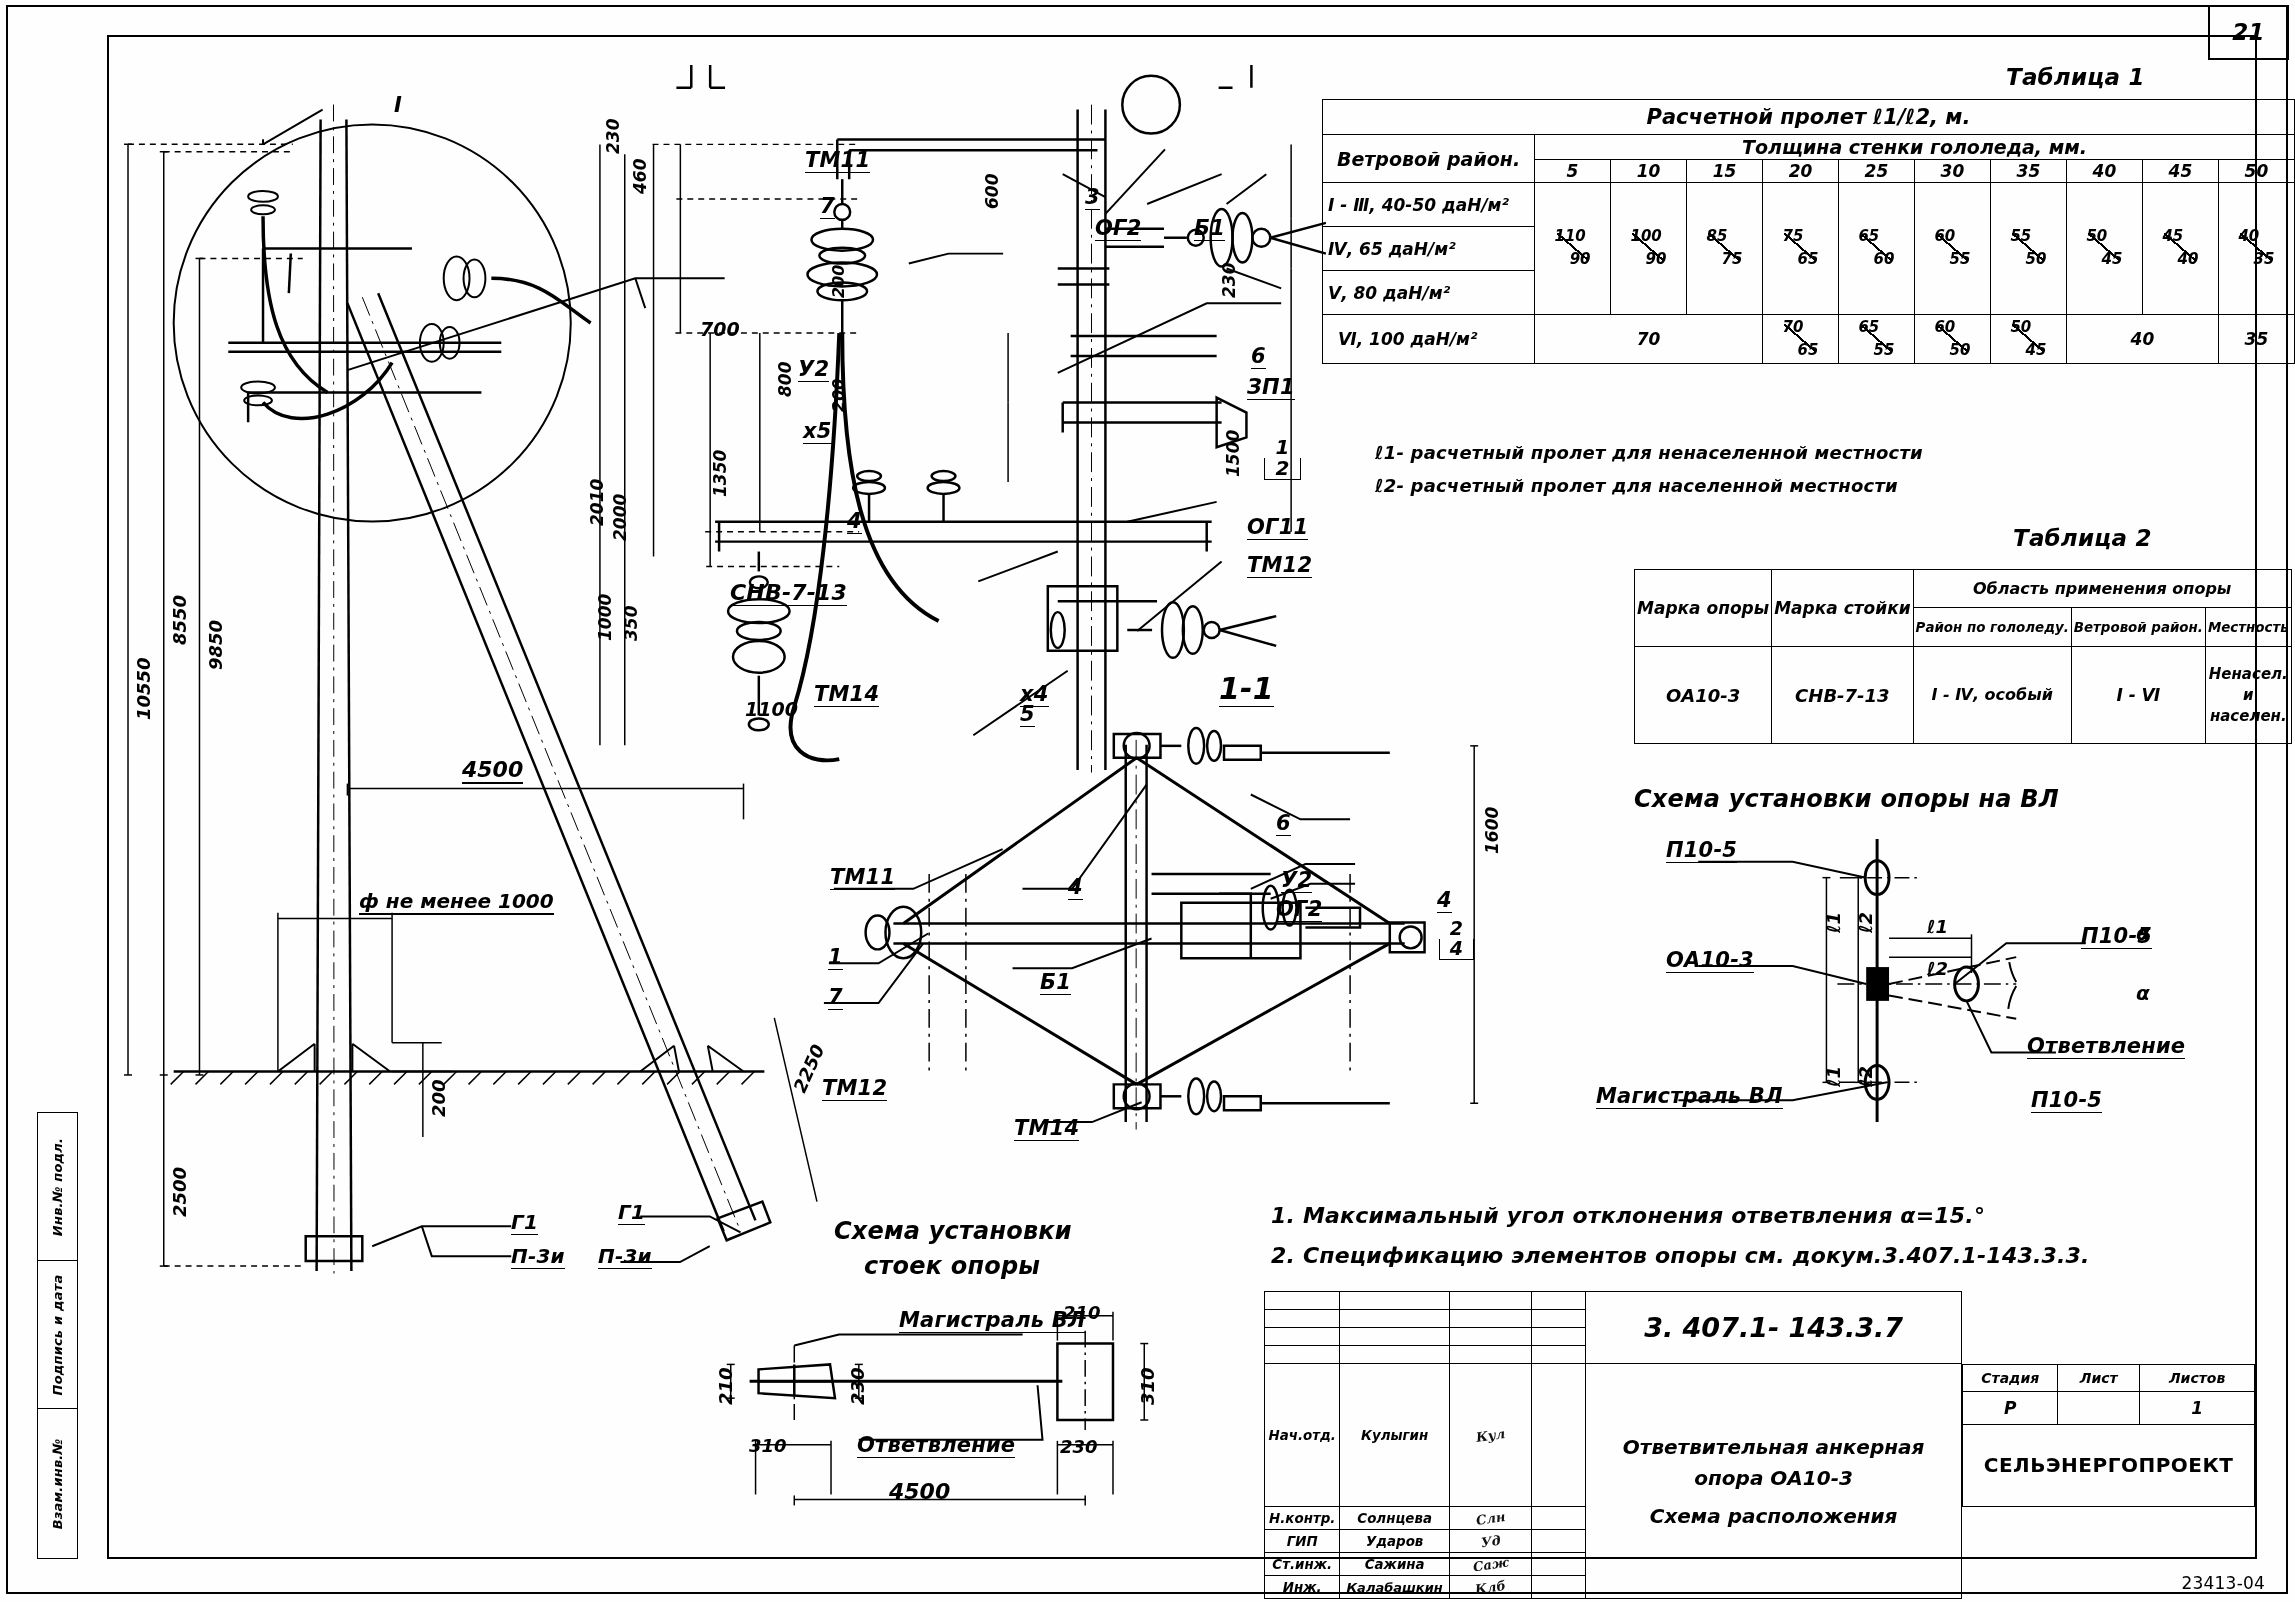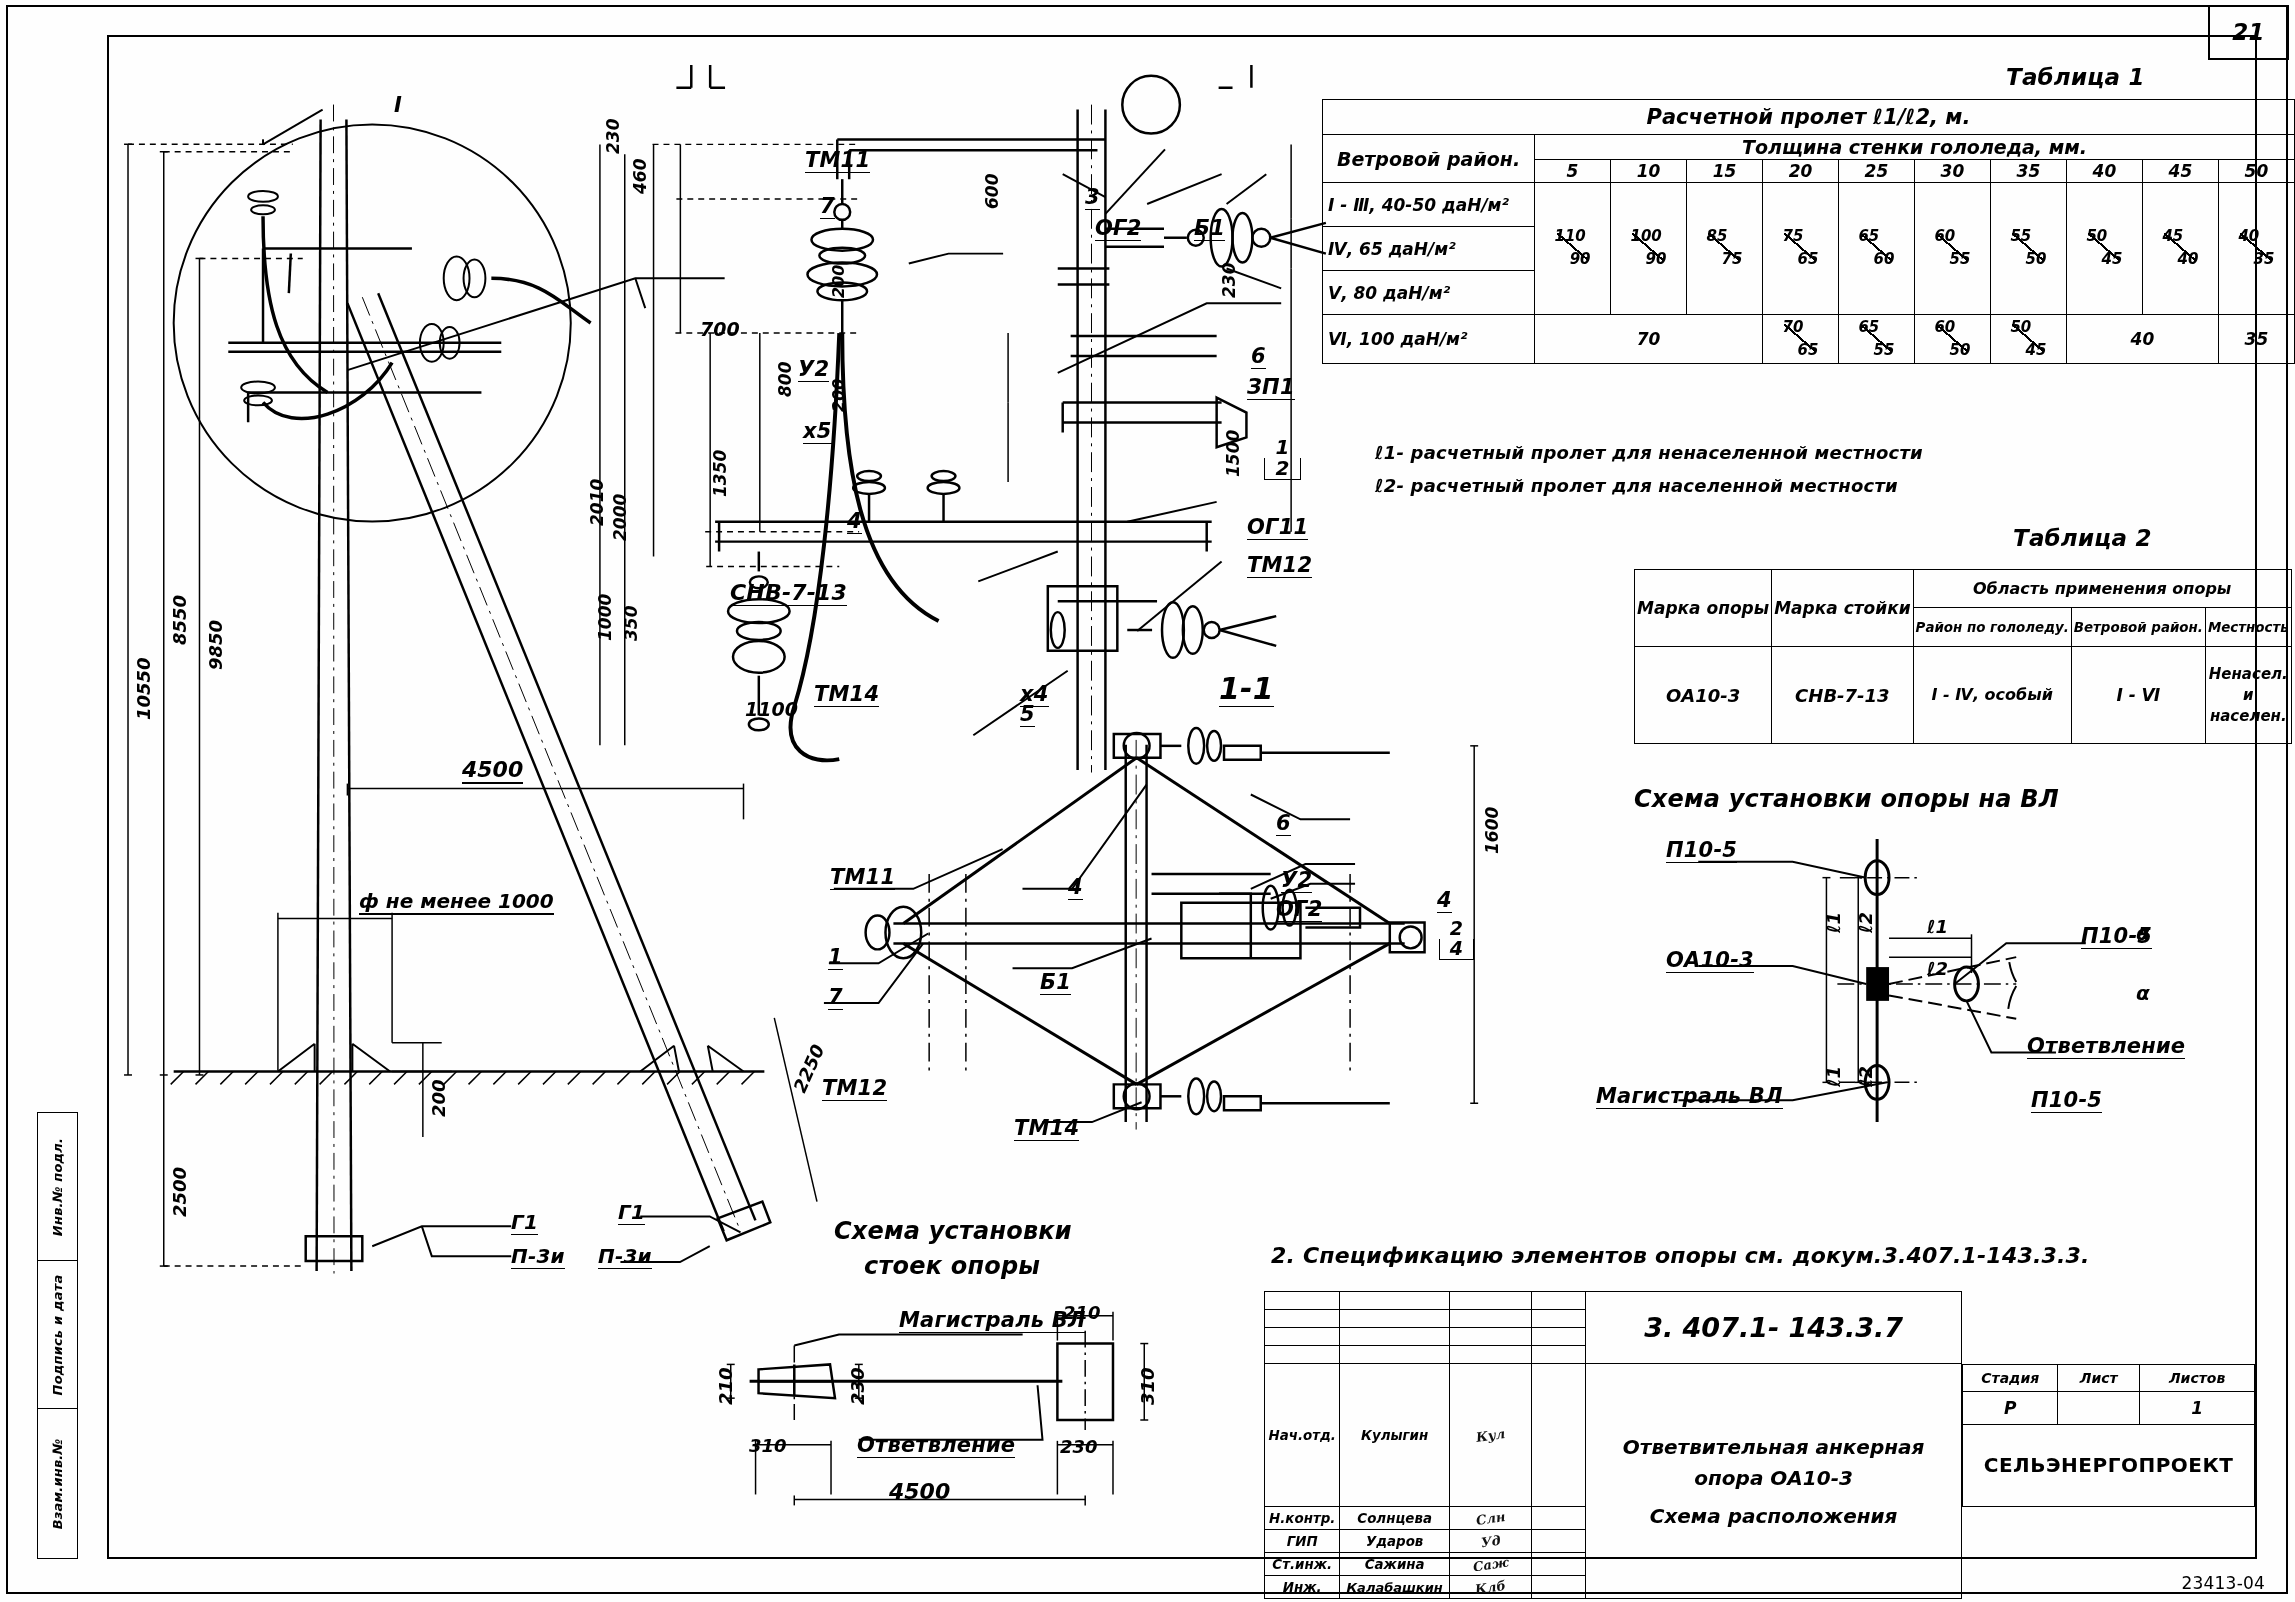--- a/index.html
+++ b/index.html
@@ -501,21 +501,21 @@
         <td rowspan="3" class="fr"><span class="frac"><span class="a">45</span><span class="s"></span><span class="b">40</span></span></td>
         <td rowspan="3" class="fr"><span class="frac"><span class="a">40</span><span class="s"></span><span class="b">35</span></span></td>
       </tr>
       <tr>
             <td style="font-size:17px;text-align:left;padding-left:5px;height:41px;">Ⅳ, 65 даН/м²</td>
           </tr>
       <tr>
             <td style="font-size:17px;text-align:left;padding-left:5px;height:41px;">Ⅴ, 80 даН/м²</td>
           </tr>
       <tr>
-        <td style="font-size:17px;text-align:left;padding-left:5px;height:46px;">Ⅵ, 100 даН/м²</td>
+        <td style="font-size:17px;text-align:left;padding-left:15px;height:46px;">Ⅵ, 100 даН/м²</td>
         <td colspan="3" style="font-size:17px;">70</td>
         <td class="fr6"><span class="frac"><span class="a">70</span><span class="s"></span><span class="b">65</span></span></td>
         <td class="fr6"><span class="frac"><span class="a">65</span><span class="s"></span><span class="b">55</span></span></td>
         <td class="fr6"><span class="frac"><span class="a">60</span><span class="s"></span><span class="b">50</span></span></td>
         <td class="fr6"><span class="frac"><span class="a">50</span><span class="s"></span><span class="b">45</span></span></td>
         <td colspan="2" style="font-size:17px;">40</td>
         <td style="font-size:17px;">35</td>
       </tr>
     </tbody>
       </table>
@@ -664,20 +664,21 @@
   <div class="abs hw u" style="left:899px;top:1309px;font-size:21px;">Магистраль ВЛ</div>
   <div class="abs hw u" style="left:857px;top:1434px;font-size:21px;">Ответвление</div>
   <div class="abs dim vert" style="left:715px;top:1405px;font-size:18px;transform:rotate(-90deg);">210</div>
   <div class="abs dim vert" style="left:847px;top:1405px;font-size:18px;transform:rotate(-90deg);">230</div>
   <div class="abs dim" style="left:749px;top:1435px;font-size:18px;">310</div>
   <div class="abs dim" style="left:1063px;top:1302px;font-size:18px;">210</div>
   <div class="abs dim vert" style="left:1137px;top:1405px;font-size:18px;transform:rotate(-90deg);">310</div>
   <div class="abs dim" style="left:1060px;top:1436px;font-size:18px;">230</div>
   <div class="abs dim" style="left:889px;top:1479px;font-size:22px;">4500</div>
 
+  <div class="abs hw" style="left:1271px;top:1204px;font-size:22px;">1. Максимальный  угол отклонения ответвления α=15.°</div>
   <div class="abs hw" style="left:1271px;top:1244px;font-size:22px;">2. Спецификацию  элементов  опоры см. докум.3.407.1-143.3.3.</div>
 
   <div class="abs" id="titleblock">
     <table>
       <tbody>
           <tr style="height:18px;">
         <td style="width:55px;"></td>
             <td style="width:99px;"></td>
             <td style="width:74px;"></td>
             <td style="width:47px;"></td>

